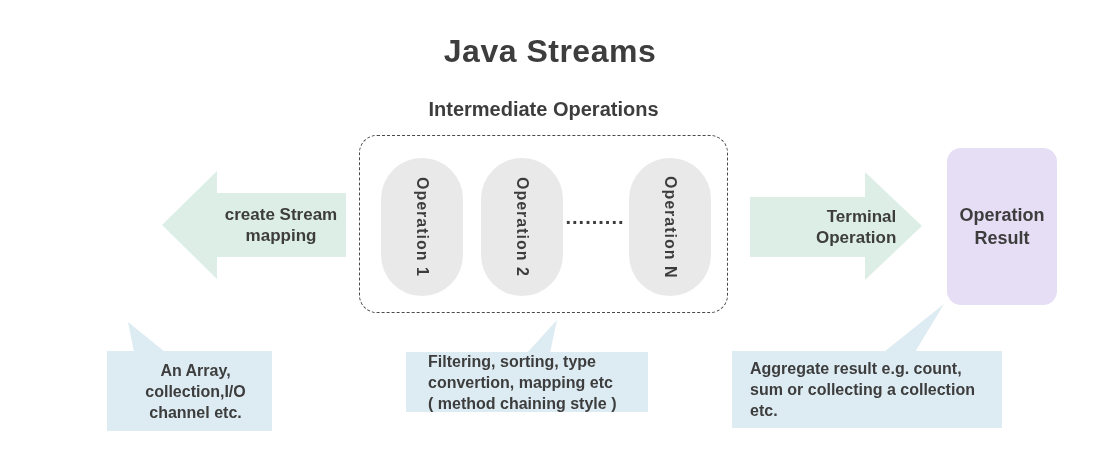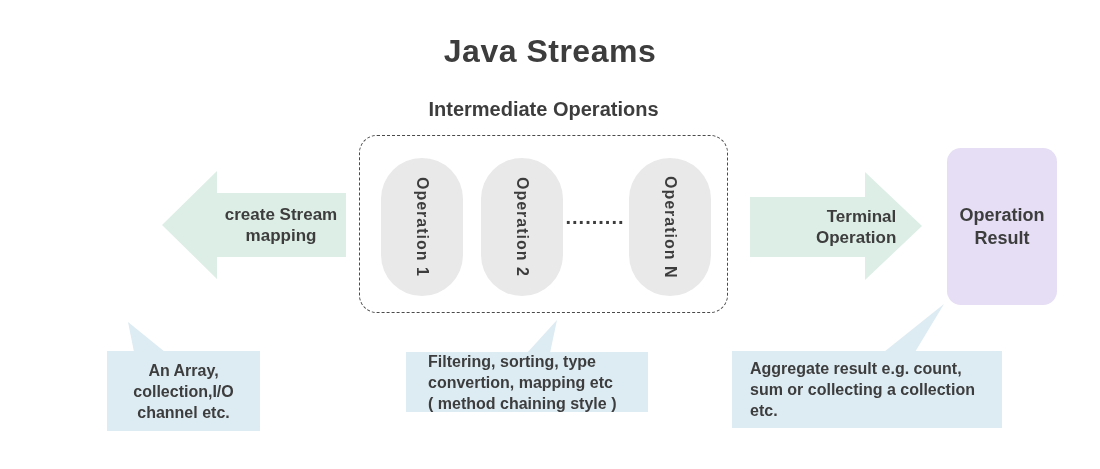--- a/index.html
+++ b/index.html
@@ -45,21 +45,21 @@
   svg.shape { position:absolute; overflow:visible; }
   .arrow-label {
     position:absolute; display:flex; align-items:center;
     font-size:17px; font-weight:bold; line-height:21px; white-space:pre;
   }
   .arrow-label.left-arrow-text { left:217px; top:193px; width:128px; height:64px; justify-content:center; text-align:center; }
   .arrow-label.right-arrow-text { left:768px; top:197px; width:96px; height:60px; justify-content:flex-start; text-align:right;margin-left:48px; }
   .callout {
     position:absolute; background:var(--blue,#ddebf2);
     display:flex; align-items:center; white-space:pre;
-    font-size:16px; font-weight:bold; line-height:21px;
+    font-size:16px; font-weight:bold; line-height:21px;padding-left:12px;
   }
   .callout.c-left  { left:107px; top:351px; width:153px; height:80px; justify-content:center; text-align:center; }
   .callout.c-mid   { left:406px; top:352px; width:242px; height:60px; padding-left:22px; box-sizing:border-box; text-align:left; }
   .callout.c-right { left:732px; top:351px; width:270px; height:77px; padding-left:18px; box-sizing:border-box; text-align:left; }
 </style>
 </head>
 <body>
 
 <div class="canvas">
 

